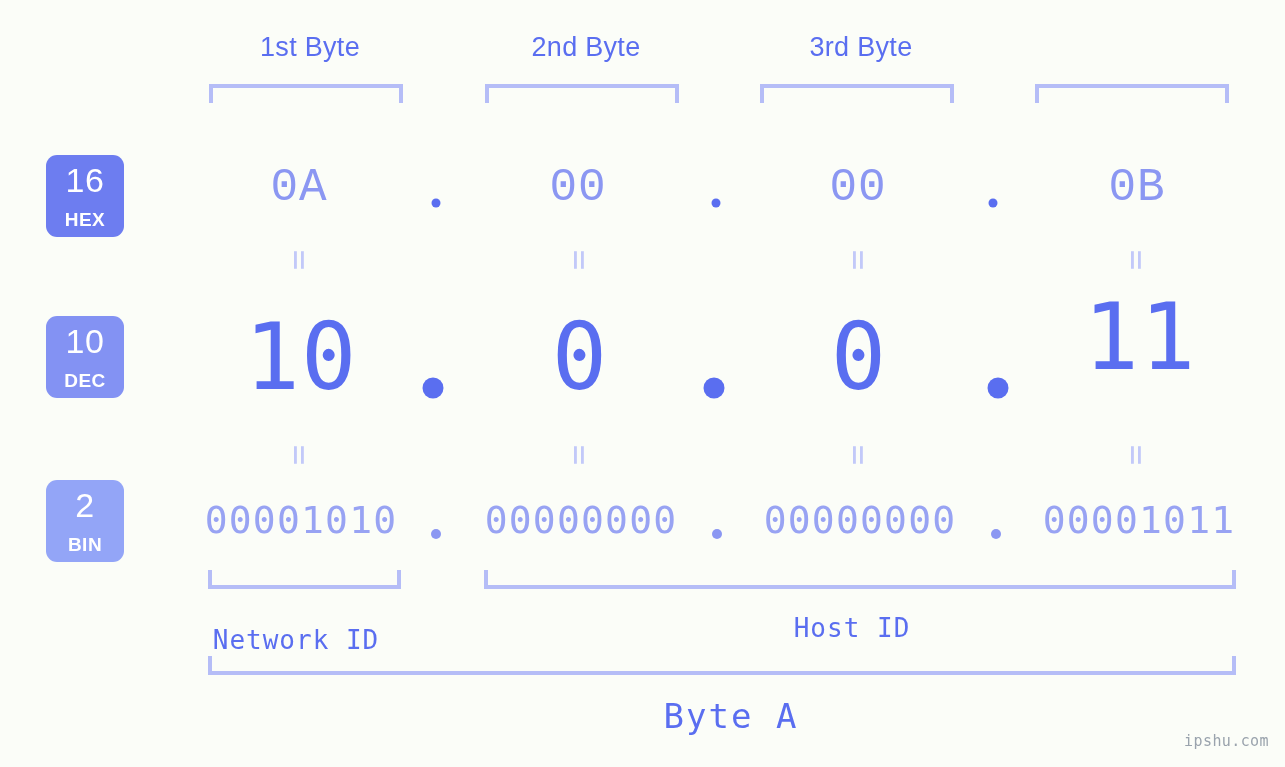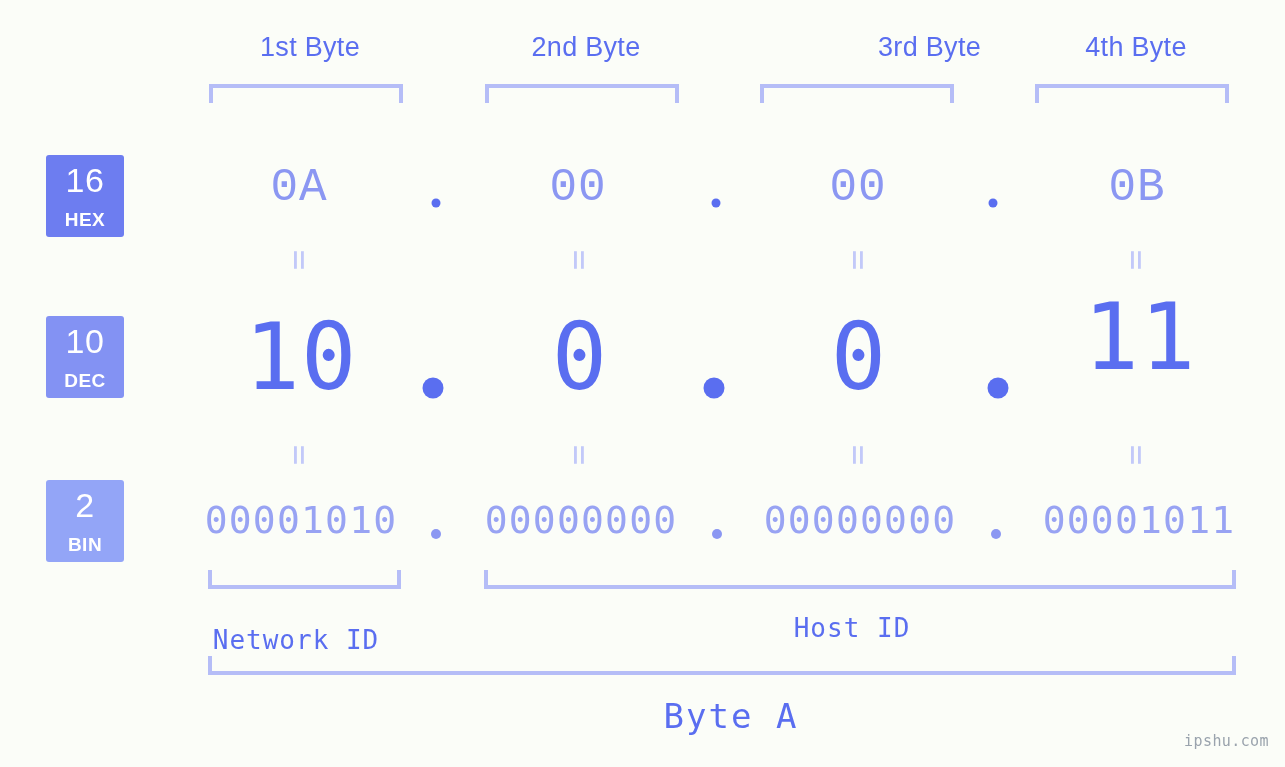--- a/index.html
+++ b/index.html
@@ -55,21 +55,21 @@
     border-right: 4px solid #b5bdf7;
     box-sizing: border-box;
   }
 
   
   .badge {
     position: absolute;
     left: 46px;
     width: 78px;
     height: 82px;
-    border-radius: 3px;
+    border-radius: 11px;
     color: #ffffff;
     display: flex;
     flex-direction: column;
     align-items: center;
     justify-content: center;
     font-family: "Liberation Sans", sans-serif;
     line-height: 1;
   }
   .badge .num {
     font-size: 34px;
@@ -168,25 +168,22 @@
 <body>
 
 <div class="canvas">
 
   <div class="byte-label" style="left:190px;">
     <span>1st Byte</span>
   </div>
   <div class="byte-label" style="left:466px;">
     <span>2nd Byte</span>
   </div>
-  <div class="byte-label" style="left:741px;text-align:right;">
+  <div class="byte-label" style="left:741px;">
     <span>3rd Byte</span>
-  </div>
-  <div class="byte-label" style="left:1016px;">
-    <span>4th Byte</span>
   </div>
 
   <div class="bracket-top" style="left:209px; top:84px; width:194px;"></div>
   <div class="bracket-top" style="left:485px; top:84px; width:194px;"></div>
   <div class="bracket-top" style="left:760px; top:84px; width:194px;"></div>
   <div class="bracket-top" style="left:1035px; top:84px; width:194px;"></div>
 
   <div class="badge" style="top:155px; background:#6d7df0;">
     <span class="num">16</span>
     <span class="sys">HEX</span>

